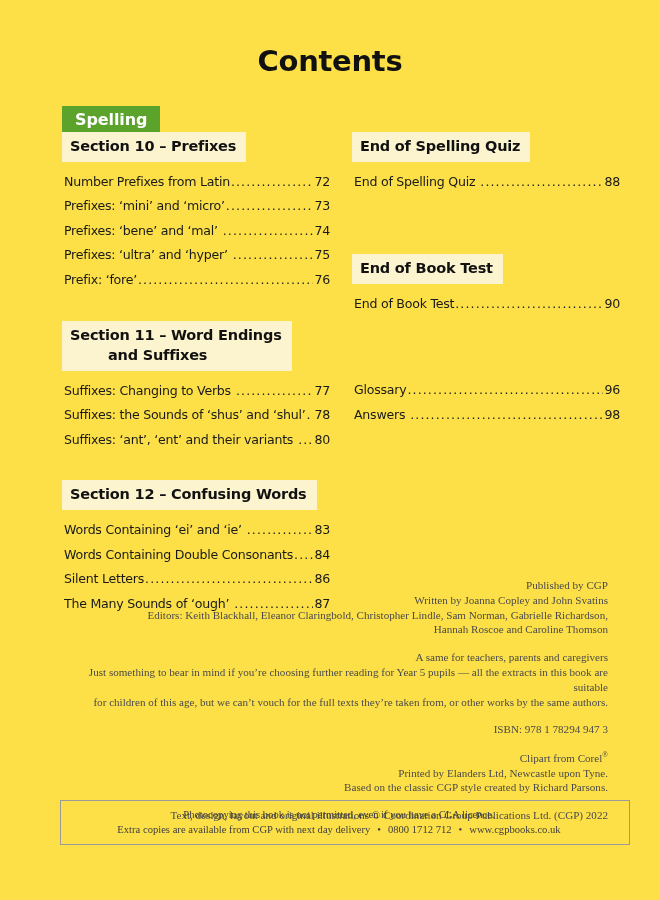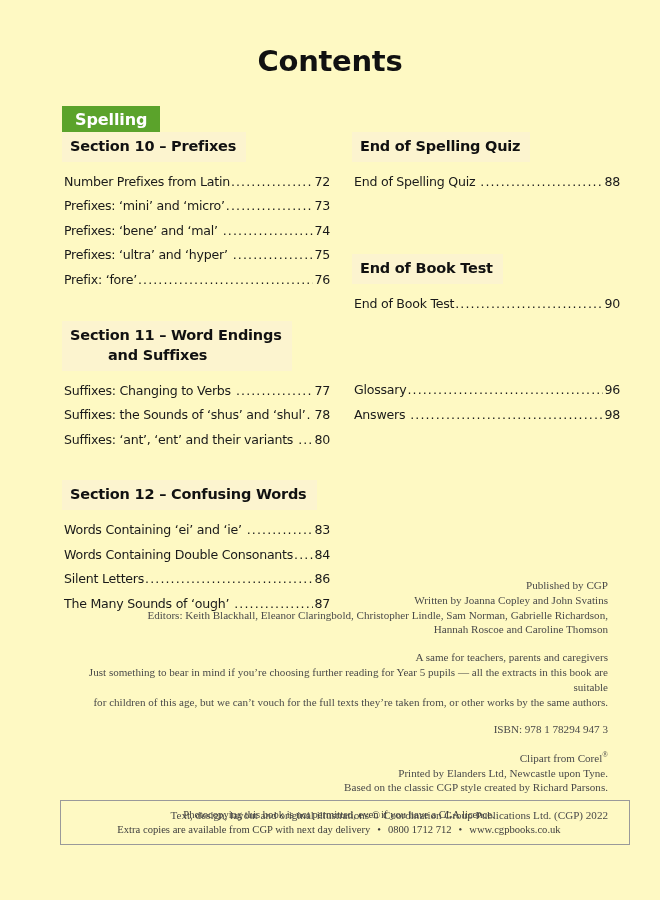--- a/index.html
+++ b/index.html
@@ -12,21 +12,21 @@
     height: 900px;
     position: relative;
     font-family: "Liberation Sans", sans-serif;
     color: #1a1a1a;
     overflow: hidden;
   }
 
   .page {
     position: absolute;
     inset: 0;
-    background: #fef9c3;
+    background: #fde047;
   }
 
   
   .contents-title {
     position: absolute;
     top: 44px;
     left: 0;
     width: 660px;
     text-align: center;
     font-family: "DejaVu Sans", sans-serif;

